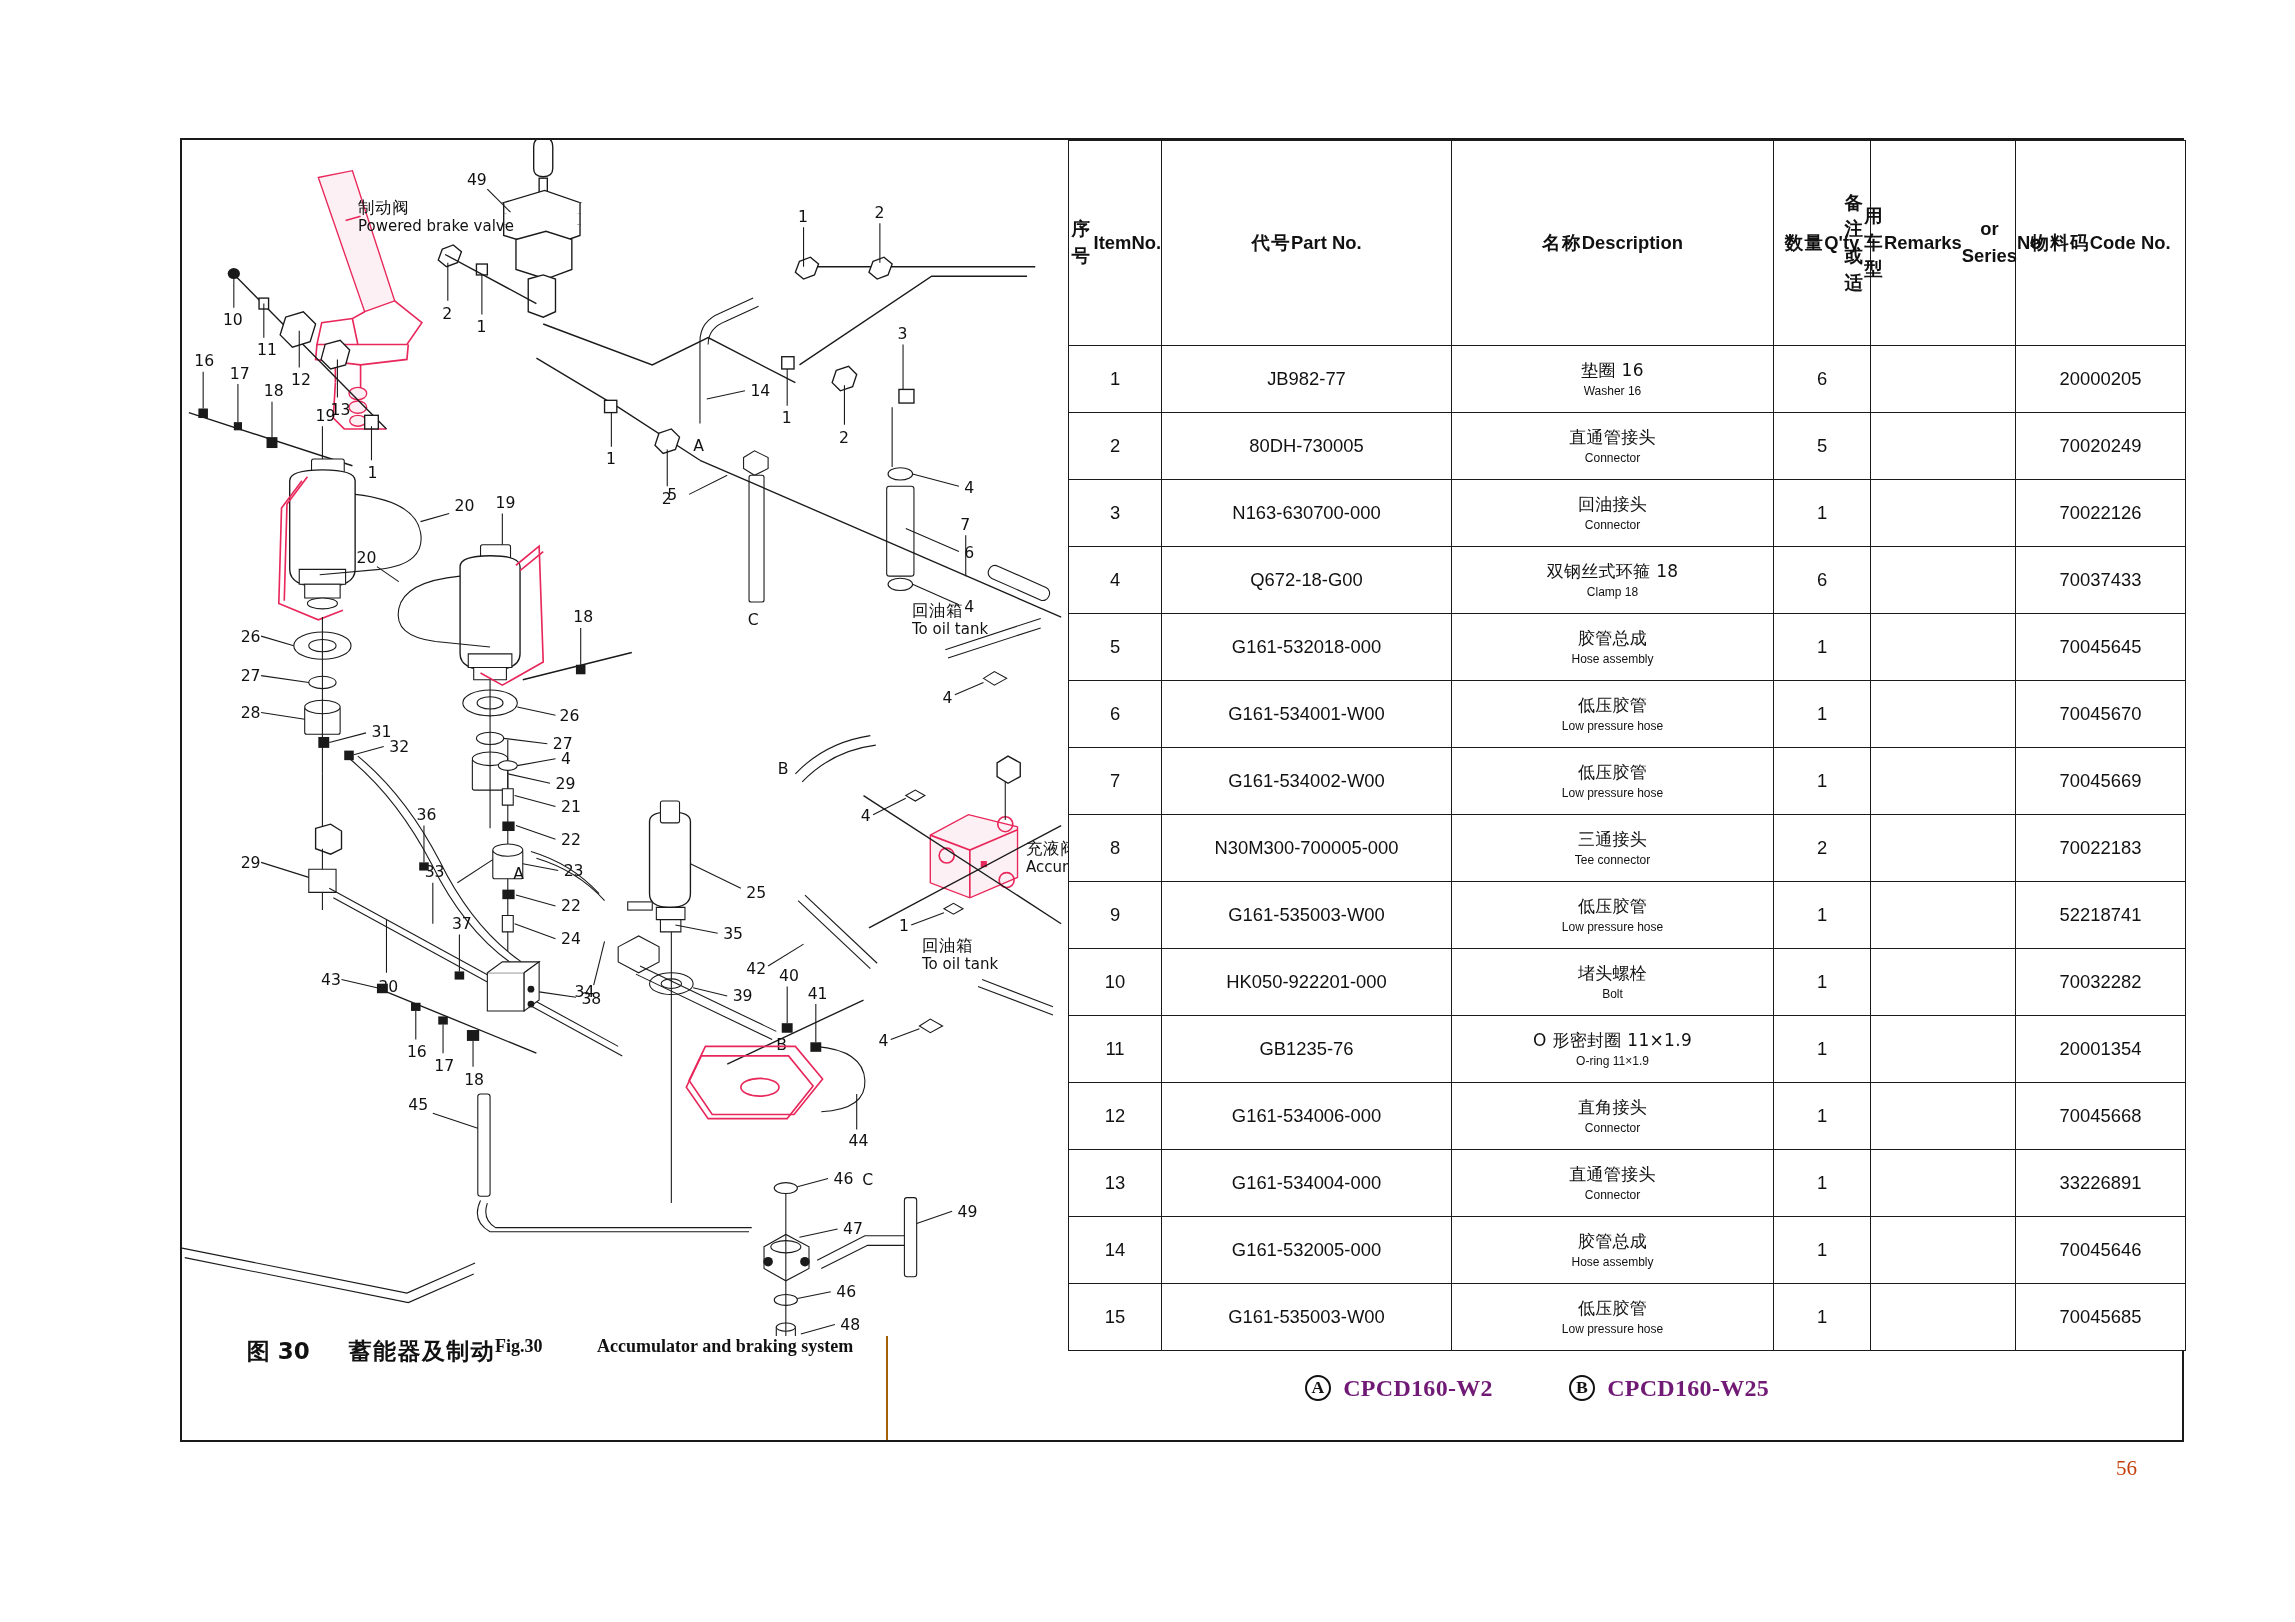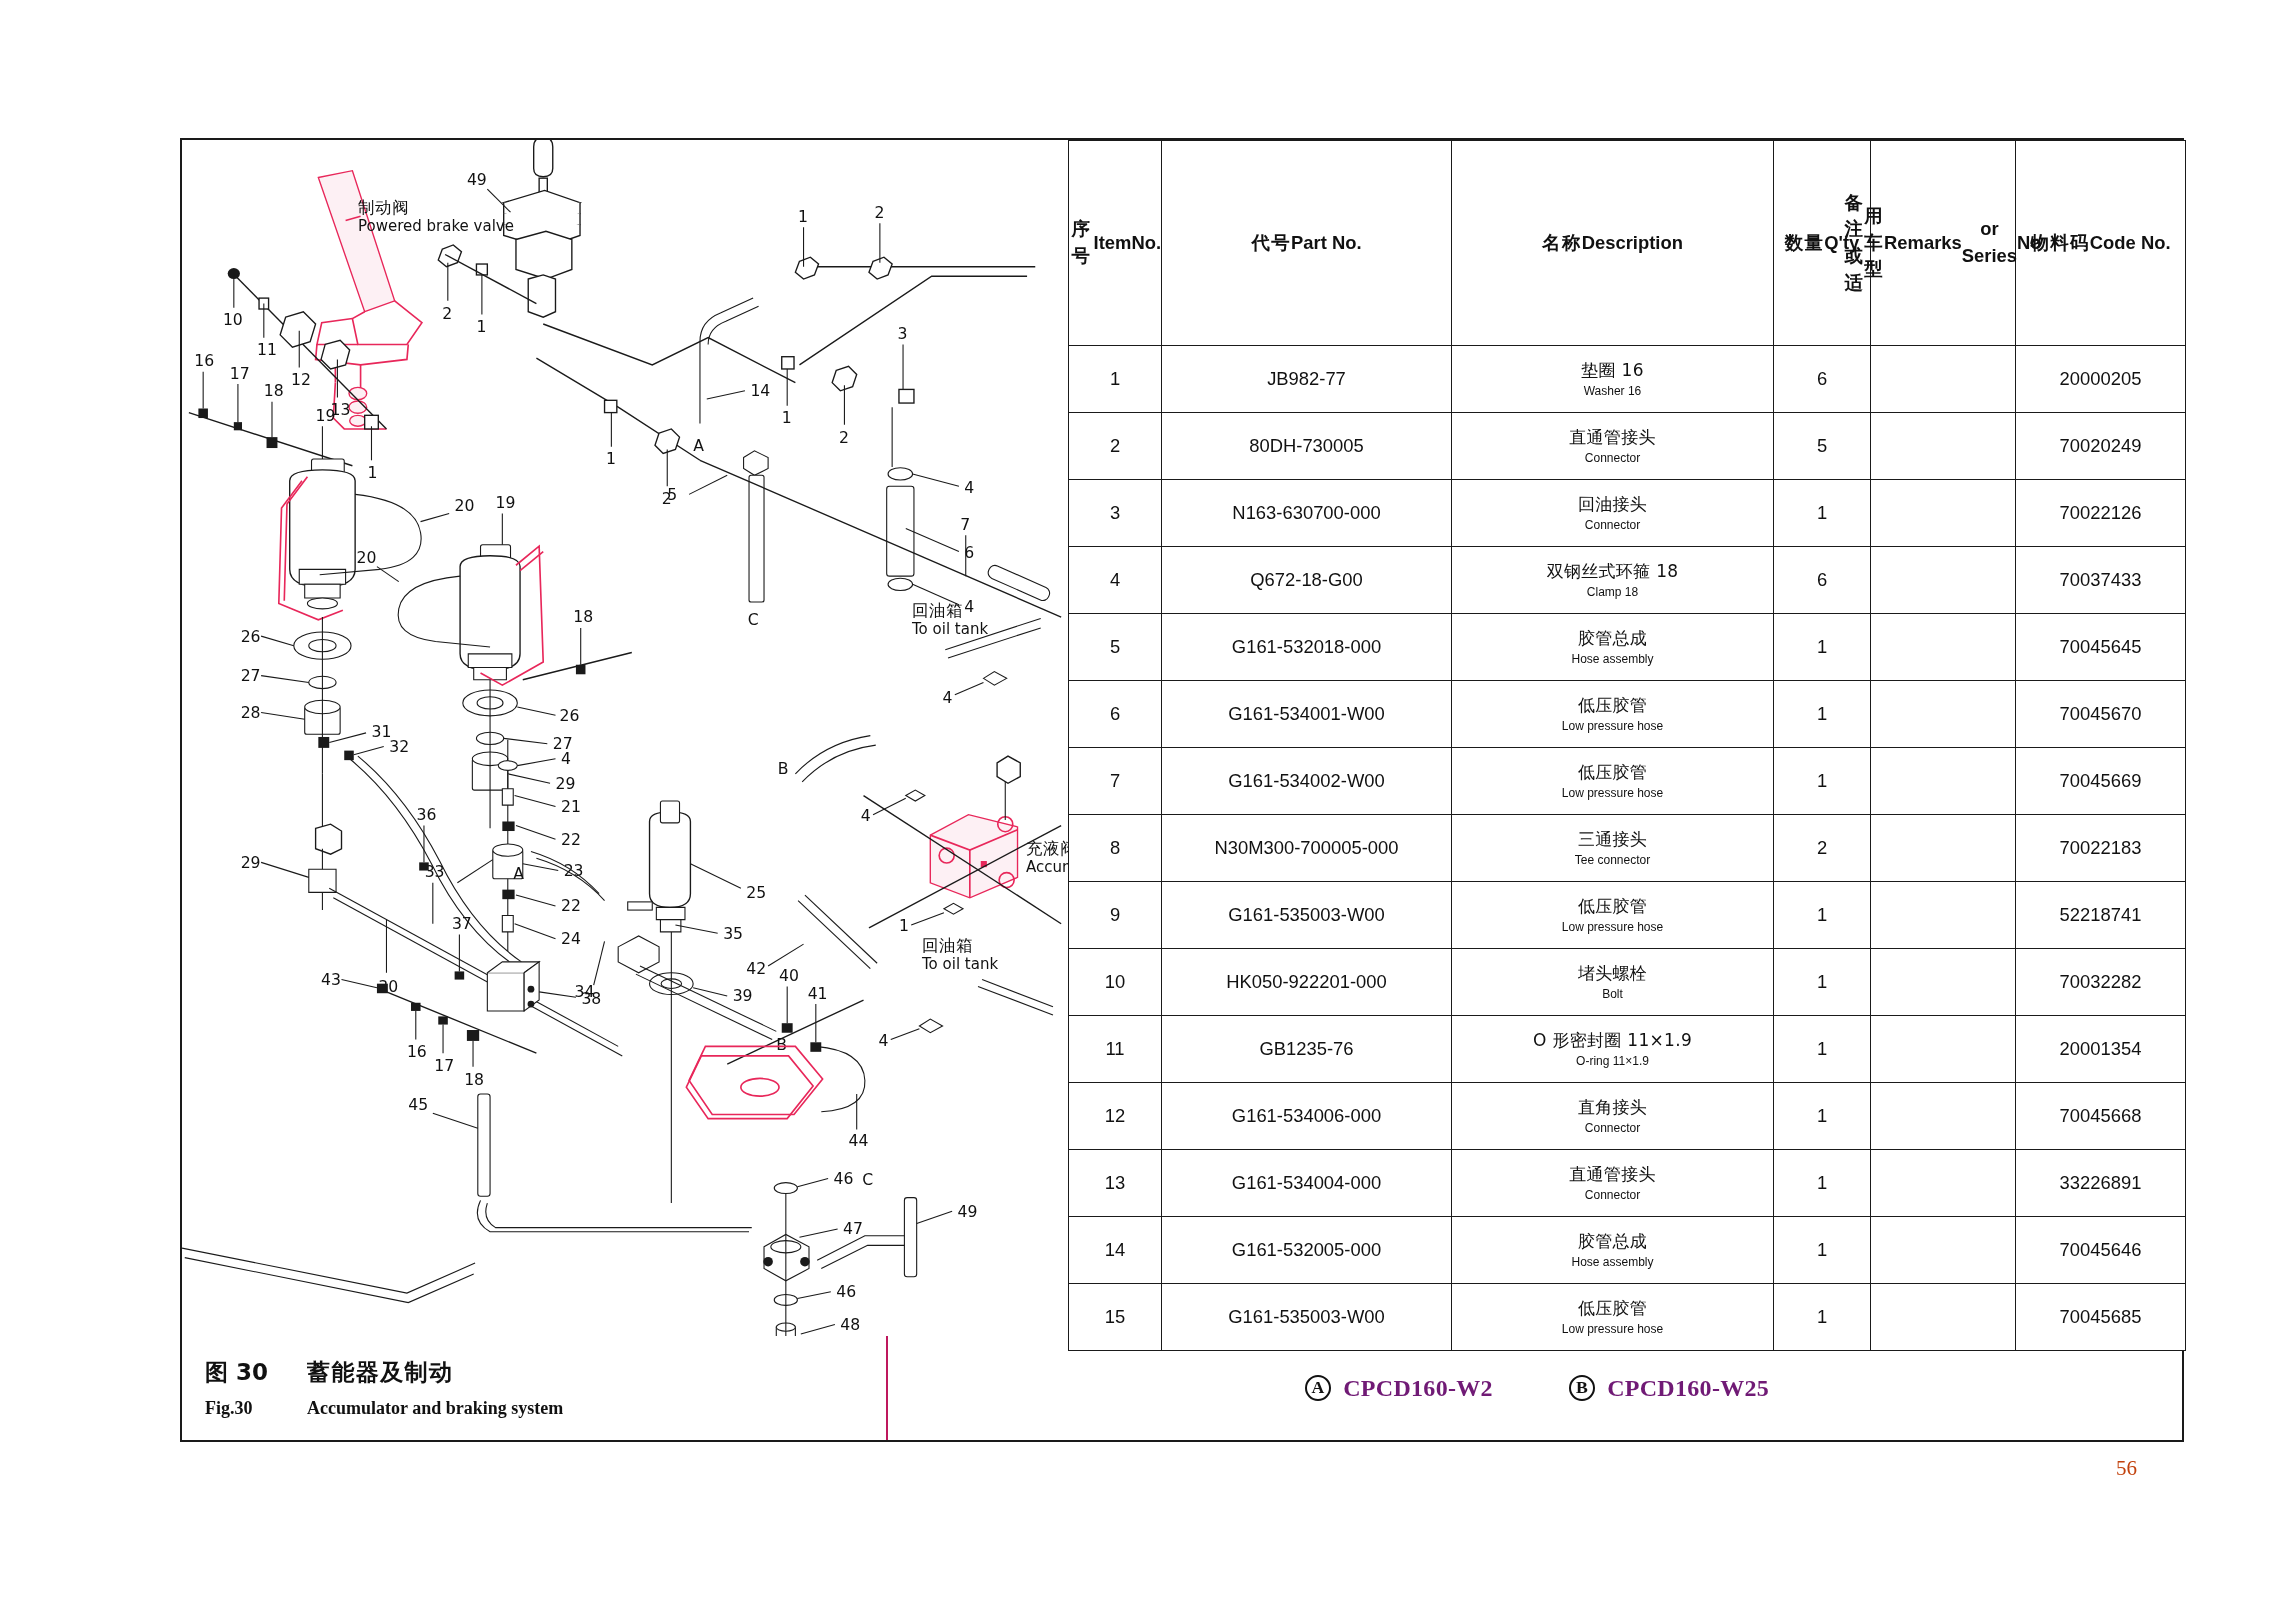--- a/index.html
+++ b/index.html
@@ -78,24 +78,24 @@
   .td-code{font-size:18.4px;}
   .td-rem{font-size:17.7px;}
 
   
   #footer-band{
     position:absolute;left:0;top:1196px;
     width:2004px;height:104px;
   }
   #footer-left{
     position:absolute;left:0;top:0;width:706px;height:104px;
-    border-right:2px solid #be185d;
+    border-right:2px solid #a16207;
     box-sizing:border-box;
-    display:flex;flex-direction:column;justify-content:center;
-    padding-left:23px;
+    display:flex;flex-direction:row;justify-content:center;
+    padding-left:32px;
   }
   #footer-left .line{
     display:flex;align-items:baseline;
     font-family:"Liberation Serif","DejaVu Serif",serif;
     font-weight:bold;color:#111;
   }
   #fig-cn{font-size:23px;margin-bottom:9.5px;}
   #fig-cn .tag{width:102px;display:inline-block;
                font-family:"DejaVu Sans","Liberation Sans",sans-serif;}
   #fig-cn .txt{font-family:"DejaVu Sans","Liberation Sans",sans-serif;letter-spacing:1.4px;}

